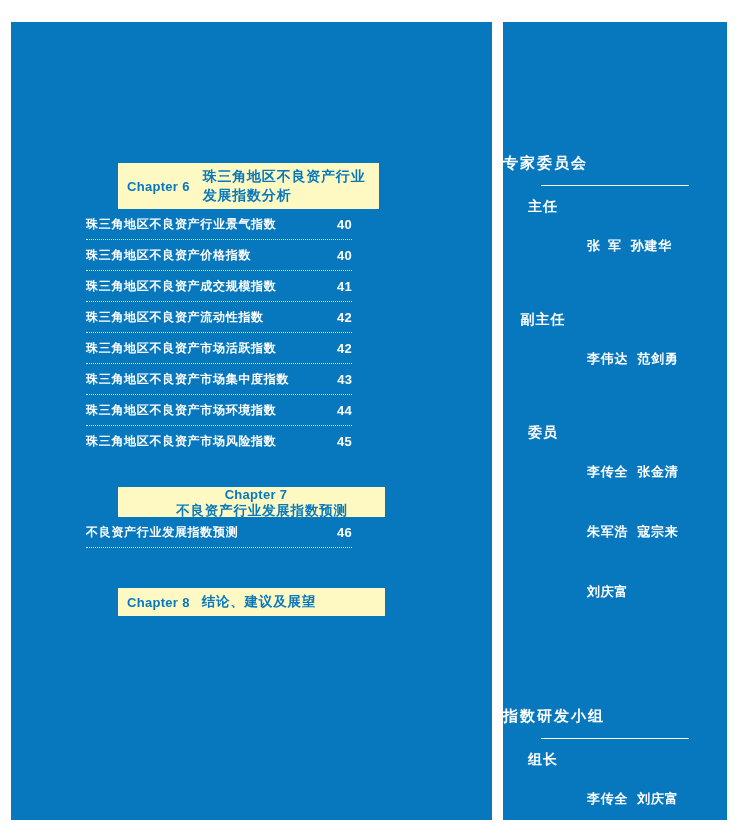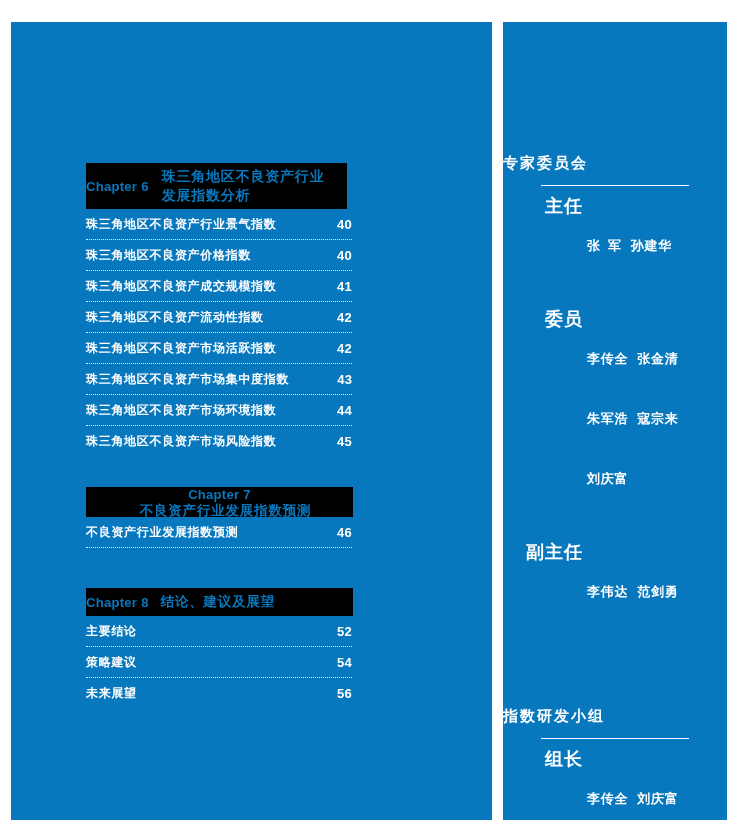--- a/index.html
+++ b/index.html
@@ -9,22 +9,22 @@
     font-family:"Liberation Sans","DejaVu Sans",sans-serif;
   }
   .panel { position:absolute; top:22px; height:798px; background:#0778be; }
   .panel-left  { left:11px;  width:481px; }
   .panel-right { left:503px; width:224px; }
 
   
   .toc { position:absolute; left:75px; top:141px; width:266px; }
 
   .chapter-box {
-    background:#000000; color:#0778be;
-    display:flex; align-items:center; 
+    background:#fef9c3; color:#0778be;
+    display:flex; align-items:center; padding-left:9px;margin-left:32px;
   }
   .box-ch6 { height:46px; width:261px; }
   .box-ch7 { height:30px; width:267px;flex-direction:column; }
   .box-ch8 { height:28px; width:267px;text-align:center; }
 
   .ch-label { font-size:13px; font-weight:bold; letter-spacing:.3px; white-space:nowrap; }
   .ch-title-multi {
     font-size:14px; font-weight:bold; line-height:19px;
     margin-left:13px; letter-spacing:.8px; white-space:pre-line;
   }
@@ -48,22 +48,22 @@
 
   
   .committees { position:absolute; left:0; top:0; width:100%; padding-top:131px; }
   .c-title {
     text-align:left; color:#ffffff; font-size:15px; font-weight:bold; letter-spacing:2px;
     line-height:20px;
   }
   .c-line { width:148px; height:1px; background:#ffffff; margin:12px auto 10px auto; }
   .c-row { display:flex; margin-bottom:13px; }
   .c-role {
-    width:80px; flex:none; text-align:right; color:#ffffff;
-    font-size:18px; font-weight:bold; line-height:20px; letter-spacing:1px;
+    width:80px; flex:none; text-align:center; color:#ffffff;
+    font-size:14px; font-weight:bold; line-height:20px; letter-spacing:1px;
   }
   .c-names { margin-left:4px; color:#ffffff; font-size:13px; font-weight:bold;
              line-height:20px; letter-spacing:.8px; white-space:pre; }
   .committee-2 { margin-top:64px; }
 </style>
 </head>
 <body>
 
 <div class="panel panel-left">
   <div class="toc">
@@ -121,63 +121,49 @@
           <span class="row-page">46</span>
         </div>
       </div>
     </div>
 
     <div class="sec sec-8">
       <div class="chapter-box box-ch8">
         <span class="ch-label">Chapter 8</span>
         <span class="ch-title-inline">结论、建议及展望</span>
       </div>
-      <div class="toc-rows">
-        <div class="toc-row">
-          <span class="row-title">主要结论</span>
-          <span class="row-page">52</span>
-        </div>
-        <div class="toc-row">
-          <span class="row-title">策略建议</span>
-          <span class="row-page">54</span>
-        </div>
-        <div class="toc-row">
-          <span class="row-title">未来展望</span>
-          <span class="row-page">56</span>
-        </div>
-      </div>
     </div>
 
   </div>
 </div>
 
 <div class="panel panel-right">
   <div class="committees">
 
     <div class="committee committee-1">
       <div class="c-title">专家委员会</div>
       <div class="c-line"></div>
       <div class="c-row">
         <div class="c-role">主任</div>
         <div class="c-names">
           <div>张 军  孙建华</div>
         </div>
       </div>
       <div class="c-row">
+        <div class="c-role">副主任</div>
+        <div class="c-names">
+          <div>李伟达  范剑勇</div>
+        </div>
+      </div>
+      <div class="c-row">
         <div class="c-role">委员</div>
         <div class="c-names">
           <div>李传全  张金清</div>
           <div>朱军浩  寇宗来</div>
           <div>刘庆富</div>
-        </div>
-      </div>
-      <div class="c-row">
-        <div class="c-role">副主任</div>
-        <div class="c-names">
-          <div>李伟达  范剑勇</div>
         </div>
       </div>
     </div>
 
     <div class="committee committee-2">
       <div class="c-title">指数研发小组</div>
       <div class="c-line"></div>
       <div class="c-row">
         <div class="c-role">组长</div>
         <div class="c-names">

